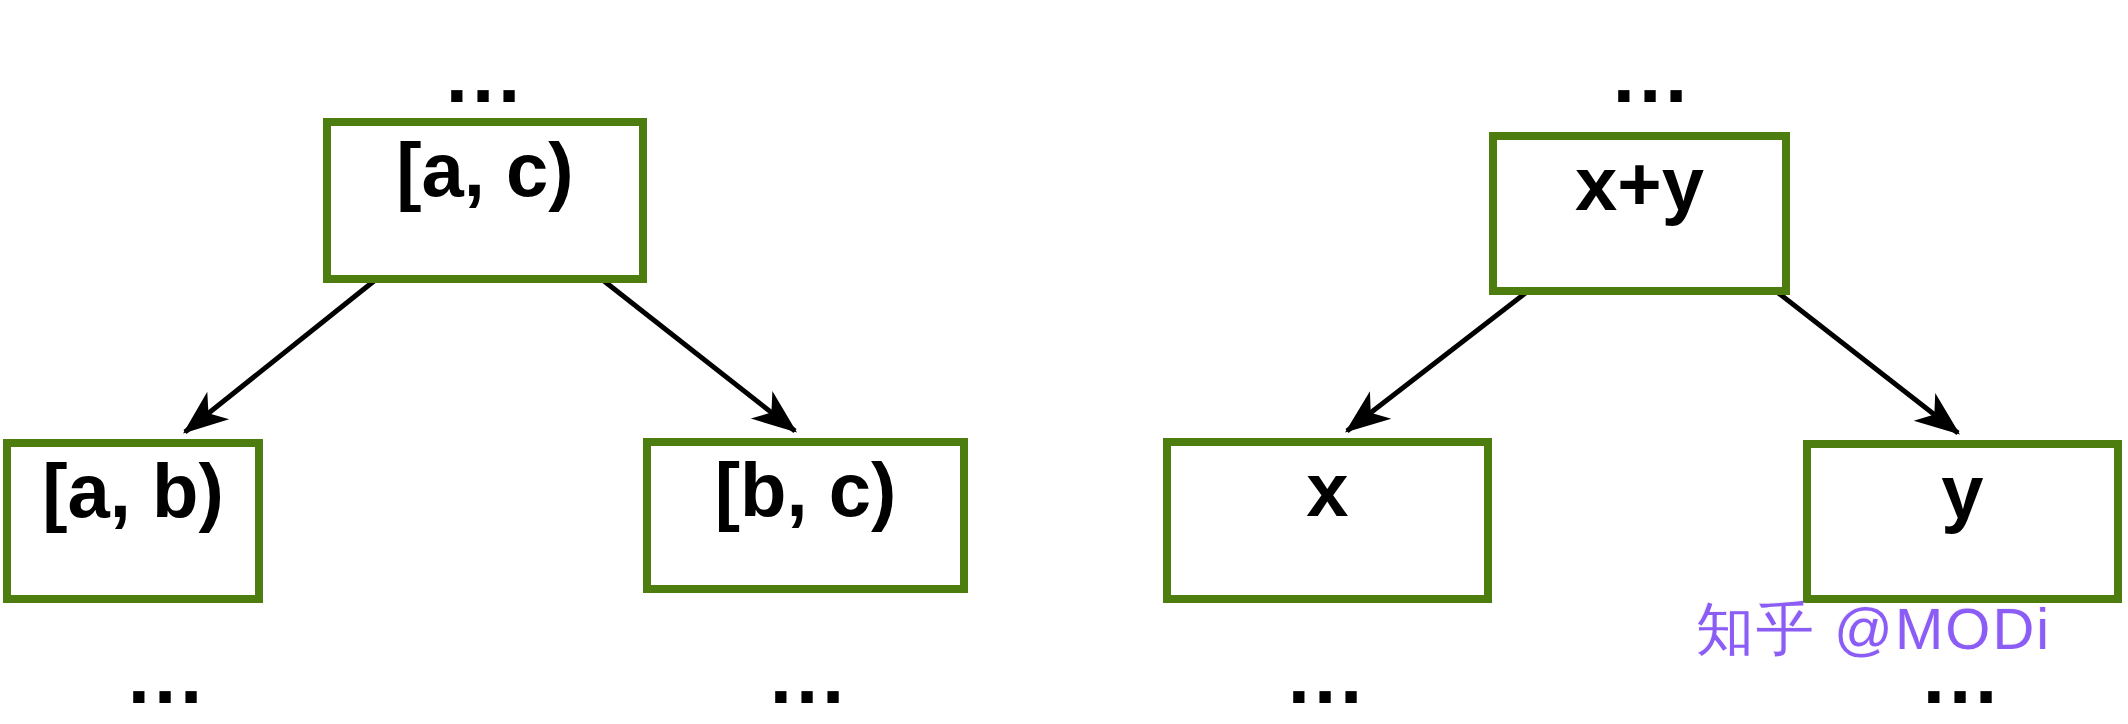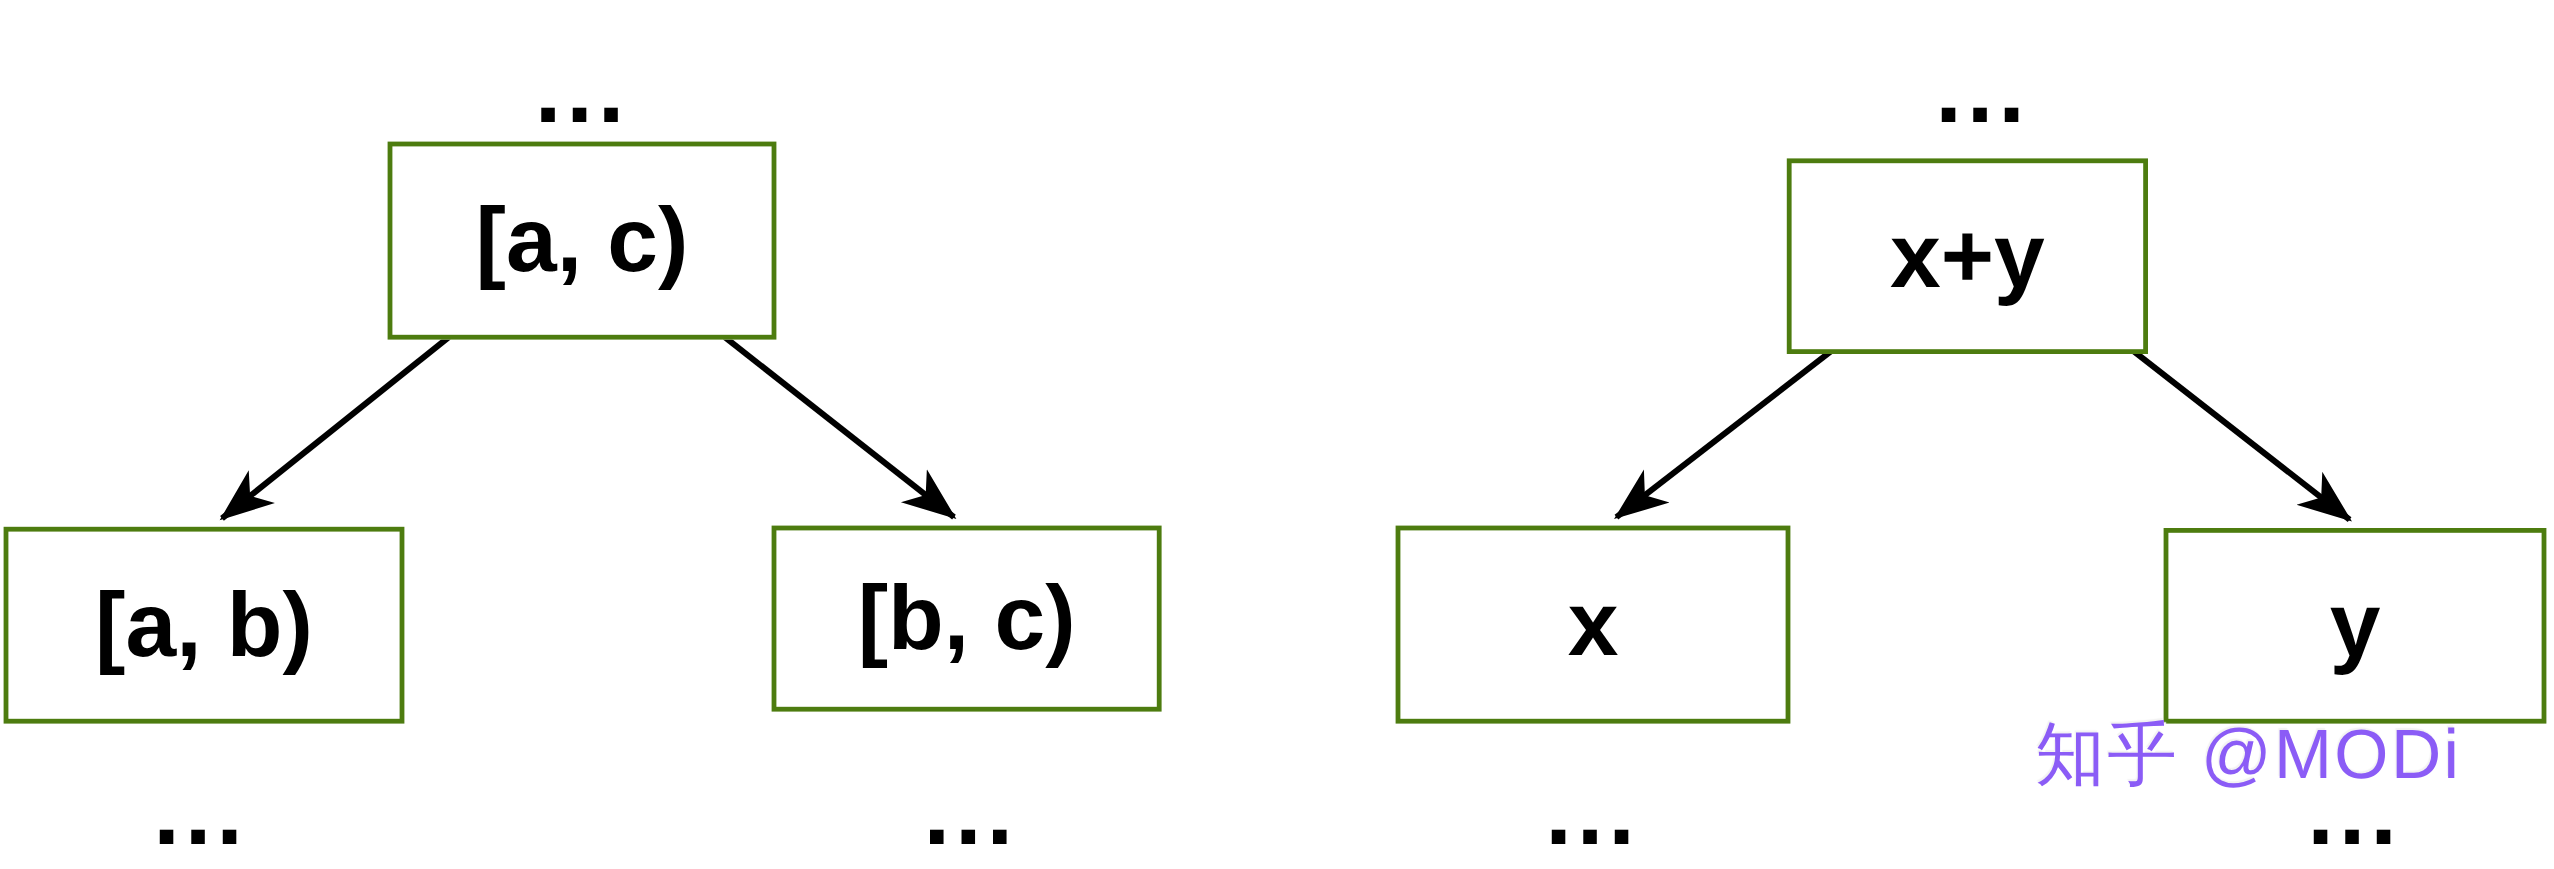--- a/index.html
+++ b/index.html
@@ -21,33 +21,33 @@
     position: absolute;
     left: 0;
     top: 0;
     width: 2128px;
     height: 724px;
     pointer-events: none;
   }
   .node {
     position: absolute;
     box-sizing: border-box;
-    border: 4px solid #4d7c0f;
+    border: 8px solid #4d7c0f;
     background: #ffffff;
     display: flex;
-    align-items: center;
+    align-items: flex-start;
     justify-content: center;
     font-weight: bold;
     font-size: 76px;
     color: #000000;
     white-space: nowrap;
   }
   
   .n-iroot  { left: 323px;  top: 118px; width: 324px; height: 165px; }
-  .n-iab    { left: 3px;    top: 439px; width: 334px; height: 164px; }
+  .n-iab    { left: 3px;    top: 439px; width: 260px; height: 164px; }
   .n-ibc    { left: 643px;  top: 438px; width: 325px; height: 155px; }
   .n-xroot  { left: 1489px; top: 132px; width: 301px; height: 163px; }
   .n-x      { left: 1163px; top: 438px; width: 329px; height: 165px; }
   .n-y      { left: 1803px; top: 440px; width: 319px; height: 163px; }
 
   .ellipsis {
     position: absolute;
     transform: translateX(-50%);
     font-weight: bold;
     font-size: 80px;

